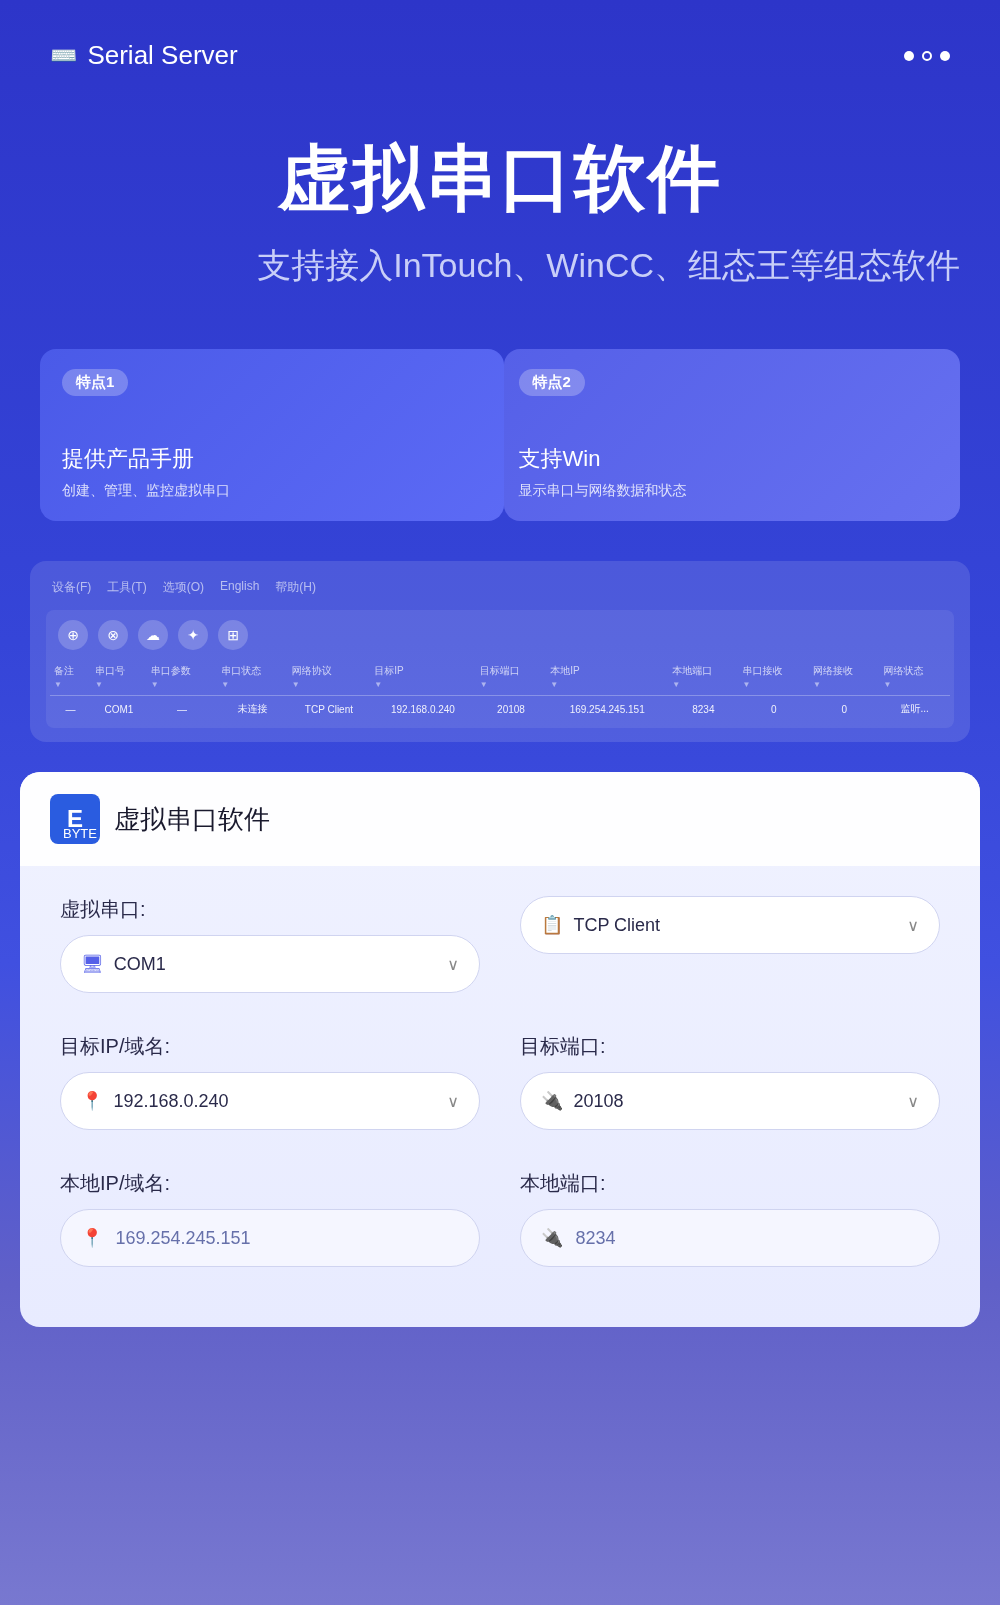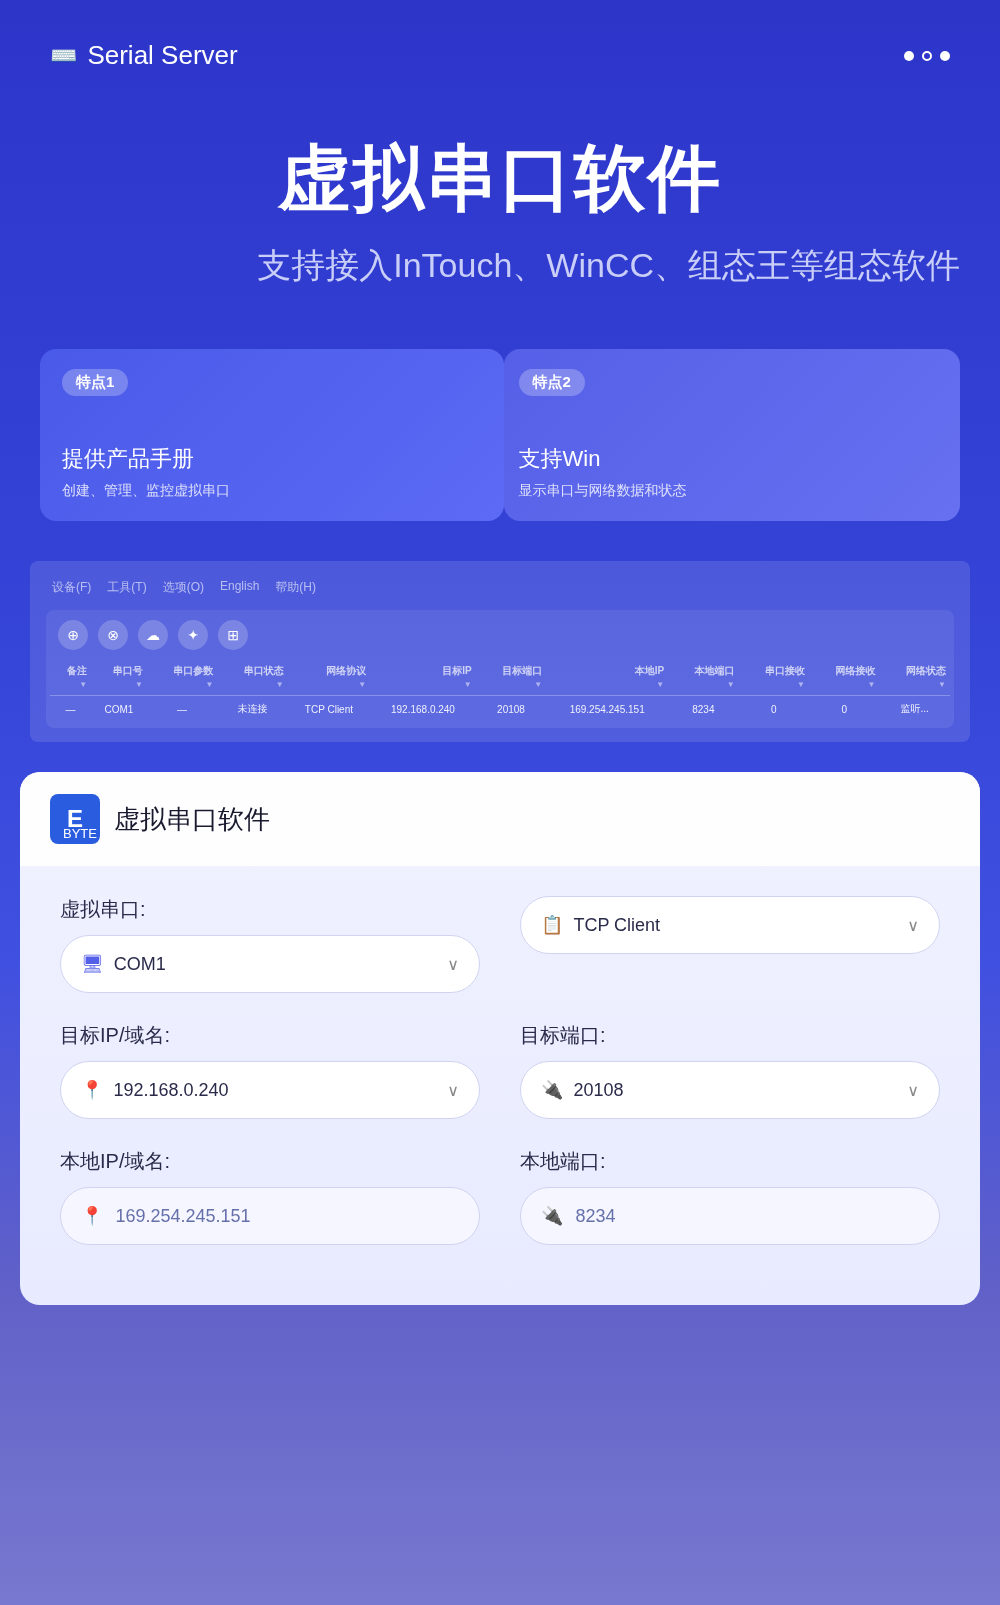--- a/index.html
+++ b/index.html
@@ -109,21 +109,21 @@
     .feature-desc {
       color: rgba(255,255,255,0.8);
       font-size: 14px;
       line-height: 1.5;
     }
 
     
     .screenshot-panel {
       margin: 10px 30px 30px;
       background: rgba(255,255,255,0.12);
-      border-radius: 8px;
+      border-radius: 16px;
       padding: 14px 16px;
     }
     .screenshot-menubar {
       font-size: 12px;
       color: rgba(255,255,255,0.6);
       margin-bottom: 10px;
       display: flex;
       gap: 16px;
       padding: 4px 6px;
     }
@@ -149,24 +149,24 @@
       color: #fff;
       font-size: 14px;
     }
     .screenshot-table {
       width: 100%;
       border-collapse: collapse;
       font-size: 11px;
       color: rgba(255,255,255,0.9);
     }
     .screenshot-table th {
-      text-align: right;
+      text-align: left;
       padding: 6px 4px;
       border-bottom: 1px solid rgba(255,255,255,0.15);
-      font-weight: 700;
+      font-weight: 400;
       color: rgba(255,255,255,0.7);
       font-size: 10px;
       white-space: nowrap;
     }
     .screenshot-table td {
       text-align: center;
       padding: 6px 4px;
       font-size: 10px;
       white-space: nowrap;
     }
@@ -214,21 +214,21 @@
       font-size: 26px;
       color: #1a1a2e;
       font-weight: 500;
     }
     .add-panel-body {
       padding: 30px 40px;
     }
     .form-row {
       display: flex;
       gap: 40px;
-      margin-bottom: 29px;
+      margin-bottom: 40px;
     }
     .form-group {
       flex: 1;
     }
     .form-label {
       font-size: 20px;
       color: #2a2a4a;
       font-weight: 500;
       margin-bottom: 12px;
       display: block;

